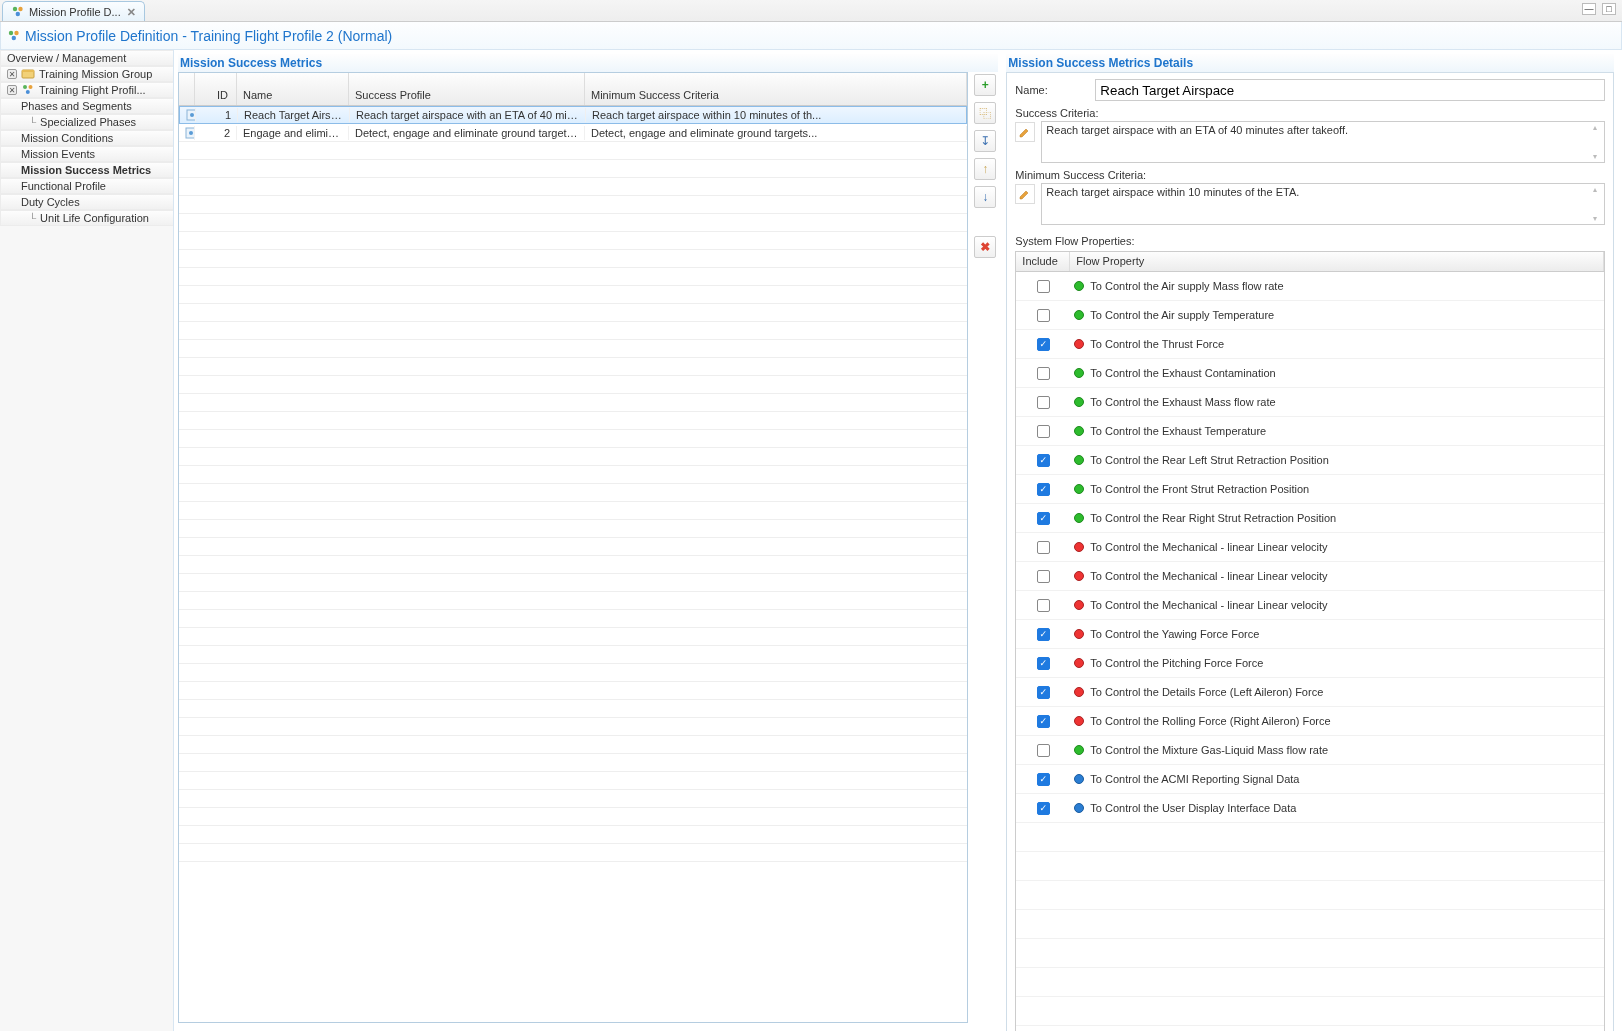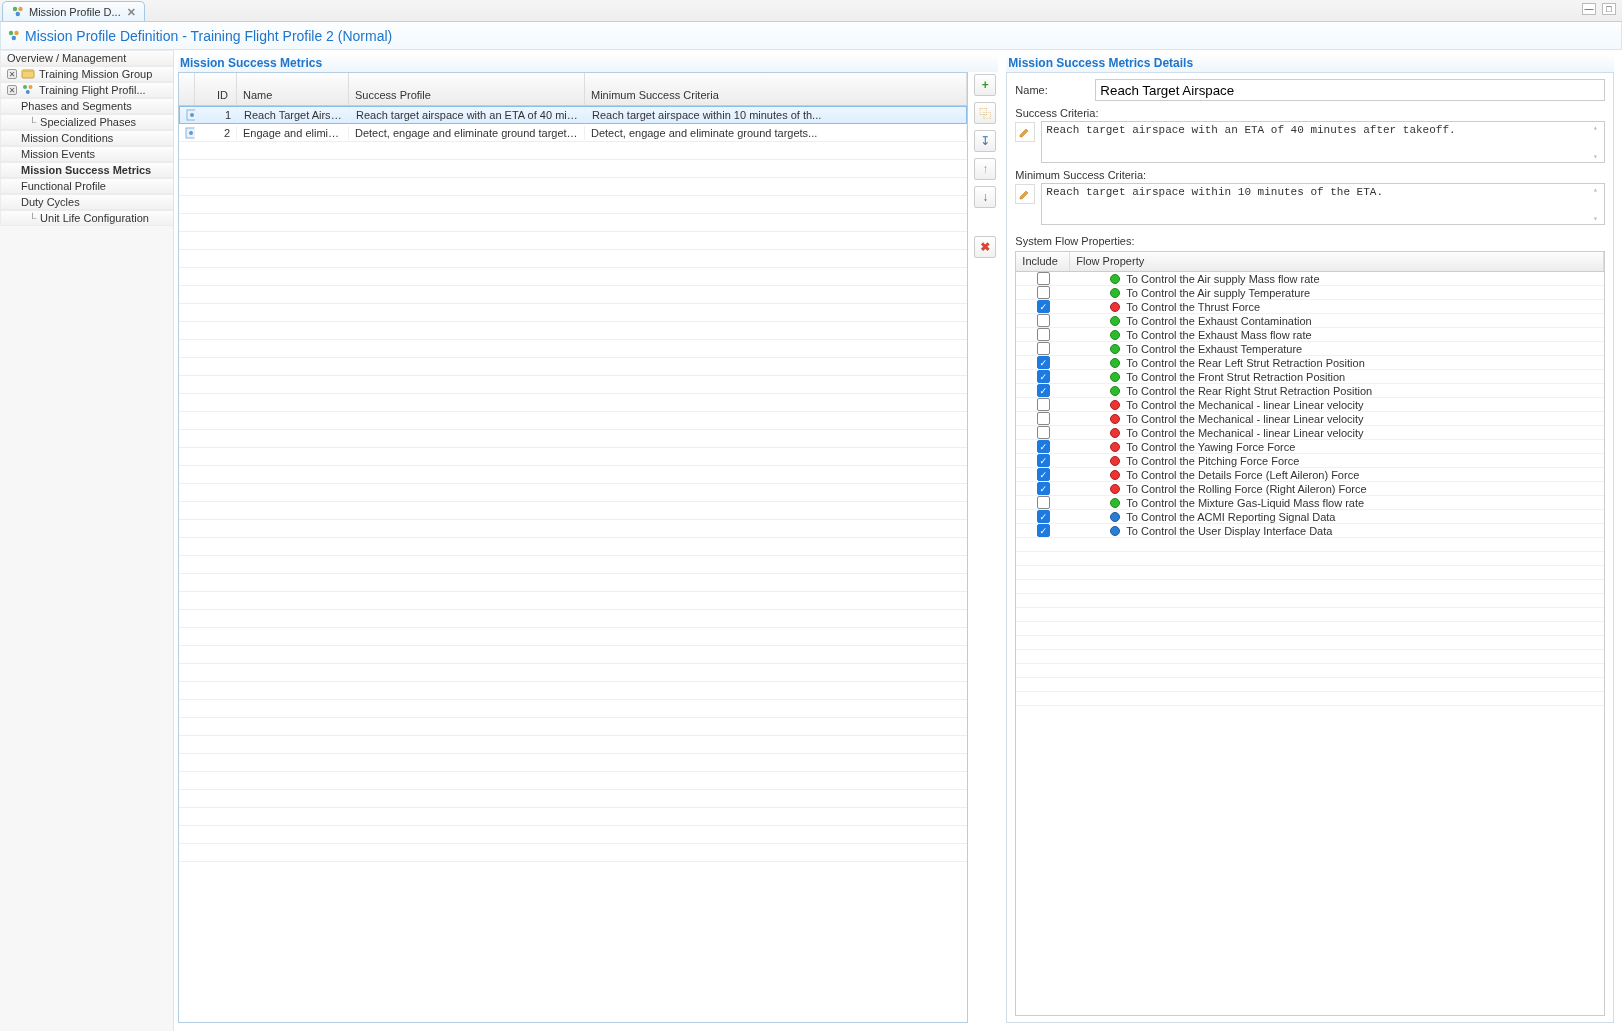--- a/index.html
+++ b/index.html
@@ -54,33 +54,33 @@
 
 .vtb { width: 26px; display: flex; flex-direction: column; gap: 6px; align-items: center; padding-top: 2px; margin-left: 4px; }
 .vbtn { width: 22px; height: 22px; border: 1px solid #ccc; background: linear-gradient(#fff,#f0f0f0); display: flex; align-items: center; justify-content: center; border-radius: 2px; cursor: pointer; font-size: 12px; }
 .vbtn.spacer { border: none; background: none; height: 16px; cursor: default; }
 
 
 .details { flex: 1; border: 1px solid #cfdde8; padding: 6px 8px; background: #fff; display: flex; flex-direction: column; }
 .frow { display: flex; align-items: center; margin-bottom: 6px; gap: 22px; }
 .frow .lbl { width: 58px; }
 .input { flex: 1; border: 1px solid #ccc; padding: 10px 4px; height: 20px; background: #fff; }
-.textarea-wrap { display: flex; gap: 6px; align-items: flex-start; margin-bottom: 6px; font-family: Liberation Mono, monospace; }
+.textarea-wrap { display: flex; gap: 6px; align-items: flex-start; margin-bottom: 6px; }
 .editbtn { width: 20px; height: 20px; border: 1px solid #ddd; display: flex; align-items: center; justify-content: center; font-size: 11px; background: #fff; cursor: pointer; margin-top: 1px; }
 .textarea { flex: 1; border: 1px solid #ccc; height: 42px; padding: 2px 4px; position: relative; background: #fff; }
 .tiny-scroll { position: absolute; right: 1px; top: 1px; bottom: 1px; width: 10px; display: flex; flex-direction: column; justify-content: space-between; color: #bbb; font-size: 8px; }
 
 
 .flowlbl { margin: 4px 0 4px 0; }
 .flowtable { flex: 1; border: 1px solid #ccc; overflow-y: auto; }
 .fhead { display: flex; background: linear-gradient(#fdfdfd,#ececec); border-bottom: 1px solid #ccc; position: sticky; top: 0; }
 .fhead .fh { padding: 3px 6px 4px 6px; border-right: 1px solid #ddd; }
 .fh.inc { width: 54px; }
 .fh.fp { flex: 1; }
-.frow2 { display: flex; align-items: center; border-bottom: 1px solid #f1f1f1; height: 14px; gap: 36px; }
+.frow2 { display: flex; align-items: center; border-bottom: 1px solid #f1f1f1; height: 29px; }
 .fc.inc { width: 54px; display: flex; justify-content: center; }
 .fc.fp { flex: 1; display: flex; align-items: center; gap: 6px; padding-left: 4px; }
 .chk { width: 13px; height: 13px; border: 1px solid #888; border-radius: 2px; display: inline-flex; align-items: center; justify-content: center; font-size: 9px; background: #fff; cursor: pointer; }
 .chk.on { background: #1f7ae0; border-color: #1f7ae0; color: #fff; }
 .dot { width: 10px; height: 10px; border-radius: 50%; display: inline-block; }
 .dot.green { background: #2dbb2d; border: 1px solid #1e8a1e; }
 .dot.red { background: #e33; border: 1px solid #a22; }
 .dot.blue { background: #2a7dd2; border: 1px solid #1a5ca0; }
 
 

